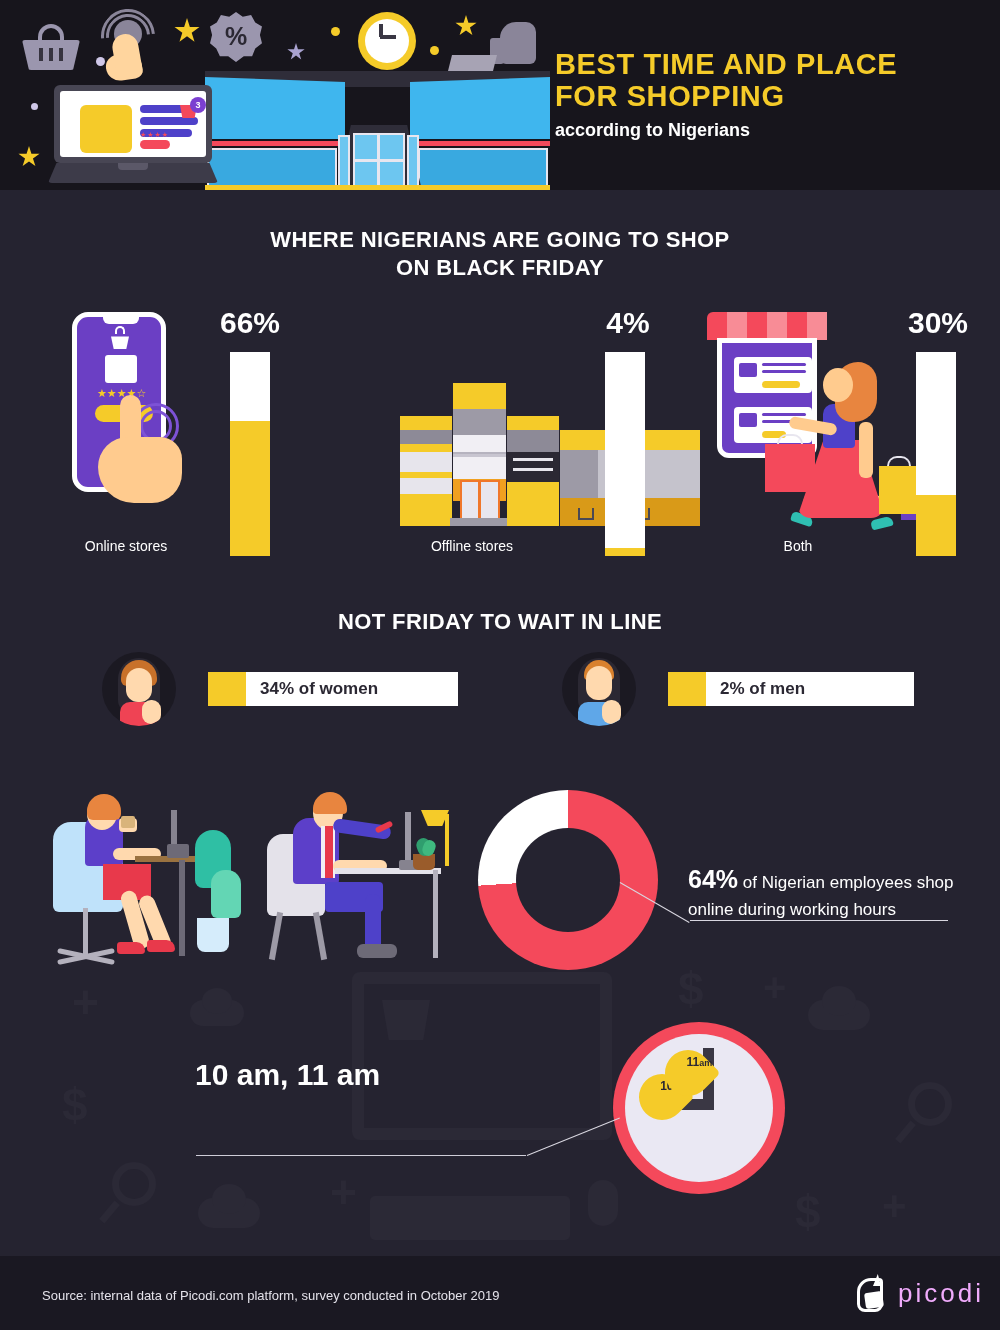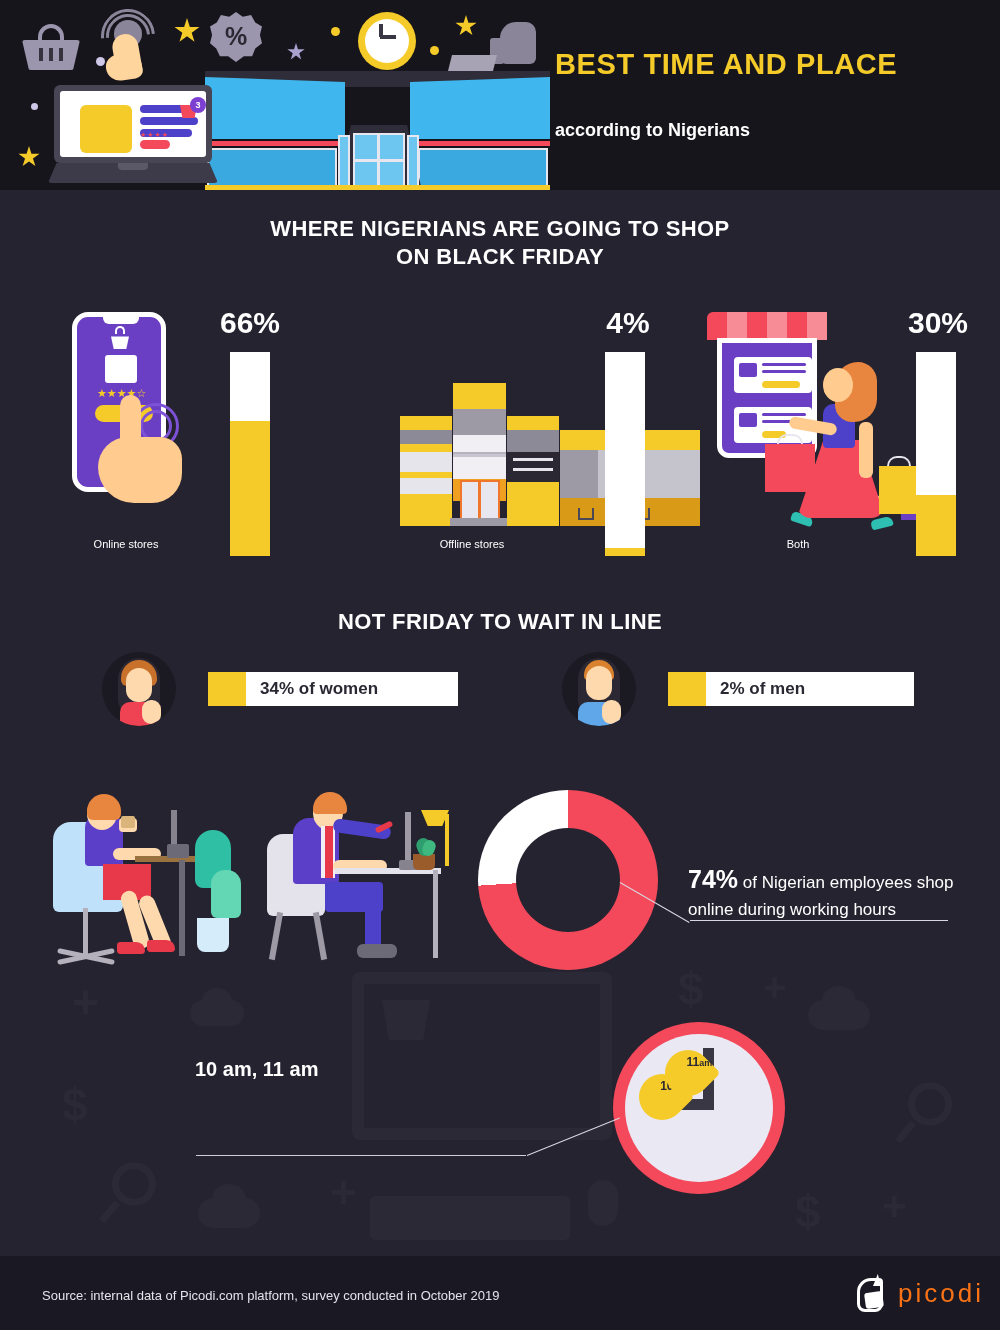--- a/index.html
+++ b/index.html
@@ -125,21 +125,21 @@
   
   .sec-title {
     position:absolute; width:1000px; text-align:center; color:#fff;
     font-size:22px; font-weight:bold; letter-spacing:.4px; line-height:1.28;
   }
 
   
   .barwrap { position:absolute; width:40px; height:204px; background:#ffffff; }
   .barwrap .fill { position:absolute; left:0; bottom:0; width:100%; background:#f5cb29; }
   .barpct { position:absolute; color:#ffffff; font-size:30px; font-weight:bold; text-align:center; width:100px; }
-  .barlabel { position:absolute; color:#ffffff; font-size:11px; text-align:center; width:240px; }
+  .barlabel { position:absolute; color:#ffffff; font-size:14px; text-align:center; width:240px; }
 
   
   .phone { position:absolute; left:72px; top:312px; width:94px; height:180px;
      background:#6b3fc4; border:5px solid #fff; border-radius:16px; }
   .phone .pnotch { position:absolute; left:26px; top:-1px; width:36px; height:8px; background:#fff; border-radius:0 0 6px 6px; }
   .phone .pbasket { position:absolute; left:34px; top:16px; width:18px; height:16px; background:#fff;
      clip-path:polygon(0 22%,100% 22%,85% 100%,15% 100%); }
   .phone .pbhandle { position:absolute; left:38px; top:9px; width:10px; height:8px; border:2px solid #fff;
      border-bottom:none; border-radius:6px 6px 0 0; }
   .phone .pimg { position:absolute; left:28px; top:38px; width:32px; height:28px; background:#fff; border-radius:3px; }
@@ -203,31 +203,31 @@
   
   .bigclock { position:absolute; left:613px; top:1022px; width:172px; height:172px; border-radius:50%;
     background:#f4495b; }
   .bigclock .bface { position:absolute; left:12px; top:12px; width:148px; height:148px; border-radius:50%; background:#eae8f3; }
   .bigclock .bhh { position:absolute; left:90px; top:26px; width:11px; height:62px; background:#3a3744; }
   .bigclock .bmm { position:absolute; left:46px; top:77px; width:55px; height:11px; background:#3a3744; }
   .flame { position:absolute; background:#f5cb29; border-radius:50% 10% 50% 50%;
     transform:rotate(45deg); }
   .flame span { display:block; transform:rotate(-45deg); font-size:12px; font-weight:bold; color:#2b2833;
     text-align:center; }
-  .peaks-title { position:absolute; left:195px; top:1058px; color:#fff; font-size:20px; font-weight:bold;text-align:center; }
+  .peaks-title { position:absolute; left:195px; top:1058px; color:#fff; font-size:30px; font-weight:bold;text-align:center; }
   .peaks-sub { position:absolute; left:195px; top:1098px; color:#fff; font-size:16px; line-height:1.45; width:300px; }
   .peaks-rule { position:absolute; left:196px; top:1155px; width:330px; height:1px; background:#cfcdd8; }
 
   
   .wm { position:absolute; color:#2b2936; font-weight:bold; user-select:none; }
 
   
   .footer { position:absolute; left:0; top:1256px; width:1000px; height:74px; background:#1a1822; }
   .src { position:absolute; left:42px; top:1288px; color:#e4e2ea; font-size:13px; }
-  .logo { position:absolute; left:855px; top:1278px; color:#f97316; font-size:26px; letter-spacing:3px; }
+  .logo { position:absolute; left:855px; top:1278px; color:#f0abfc; font-size:26px; letter-spacing:3px; }
   .logo-mark { position:absolute; left:855px; top:1274px; width:36px; height:40px; }
 </style>
 </head>
 <body>
 
 <div class="page">
 
   <div class="header">
 
     <div class="dot" style="left:96px;top:57px;width:9px;height:9px;background:#cfc7e8;"></div>
@@ -299,25 +299,26 @@
         <div class="cta"></div>
         <div class="cart"></div>
         <div class="badge">3</div>
       </div>
       <div class="base"></div>
       <div class="notch"></div>
     </div>
 
     <div class="hdr-title">
       <div>BEST TIME AND PLACE</div>
+      <div>FOR SHOPPING</div>
     </div>
     <div class="hdr-sub">according to Nigerians</div>
   </div>
 
-  <div class="sec-title" style="top:215px;">
+  <div class="sec-title" style="top:226px;">
     <div>WHERE NIGERIANS ARE GOING TO SHOP</div>
     <div>ON BLACK FRIDAY</div>
   </div>
 
   <div>
     <div class="phone">
       <div class="pnotch"></div>
       <div class="pbhandle"></div>
       <div class="pbasket"></div>
       <div class="pimg"></div>
@@ -495,21 +496,21 @@
     <div class="furn" style="left:386px;top:28px;width:28px;height:16px;background:#f5cb29;clip-path:polygon(0 0,100% 0,76% 100%,24% 100%);"></div>
     <div class="furn" style="left:410px;top:32px;width:4px;height:52px;background:#f5cb29;"></div>
   </div>
 
   <div class="donut">
     <div class="hole"></div>
   </div>
   <div class="callout-line" style="left:620px;top:882px;width:80px;height:1px;transform:rotate(30deg);transform-origin:left center;"></div>
   <div class="callout-line" style="left:690px;top:920px;width:258px;height:1px;"></div>
   <div class="stat74">
-    <b>74%</b><span> of Nigerian employees shop online during working hours</span>
+    <b>64%</b><span> of Nigerian employees shop online during working hours</span>
   </div>
 
   <div class="wm" style="left:72px;top:975px;font-size:46px;">+</div>
   <div class="wm" style="left:62px;top:1078px;font-size:46px;">$</div>
   <div class="wm" style="left:330px;top:1165px;font-size:46px;">+</div>
   <div class="wm" style="left:678px;top:962px;font-size:46px;">$</div>
   <div class="wm" style="left:763px;top:965px;font-size:40px;">+</div>
   <div class="wm" style="left:795px;top:1185px;font-size:46px;">$</div>
   <div class="wm" style="left:882px;top:1182px;font-size:42px;">+</div>
   <div class="wm" style="left:112px;top:1162px;width:44px;height:44px;border:7px solid #2b2936;border-radius:50%;"></div>

